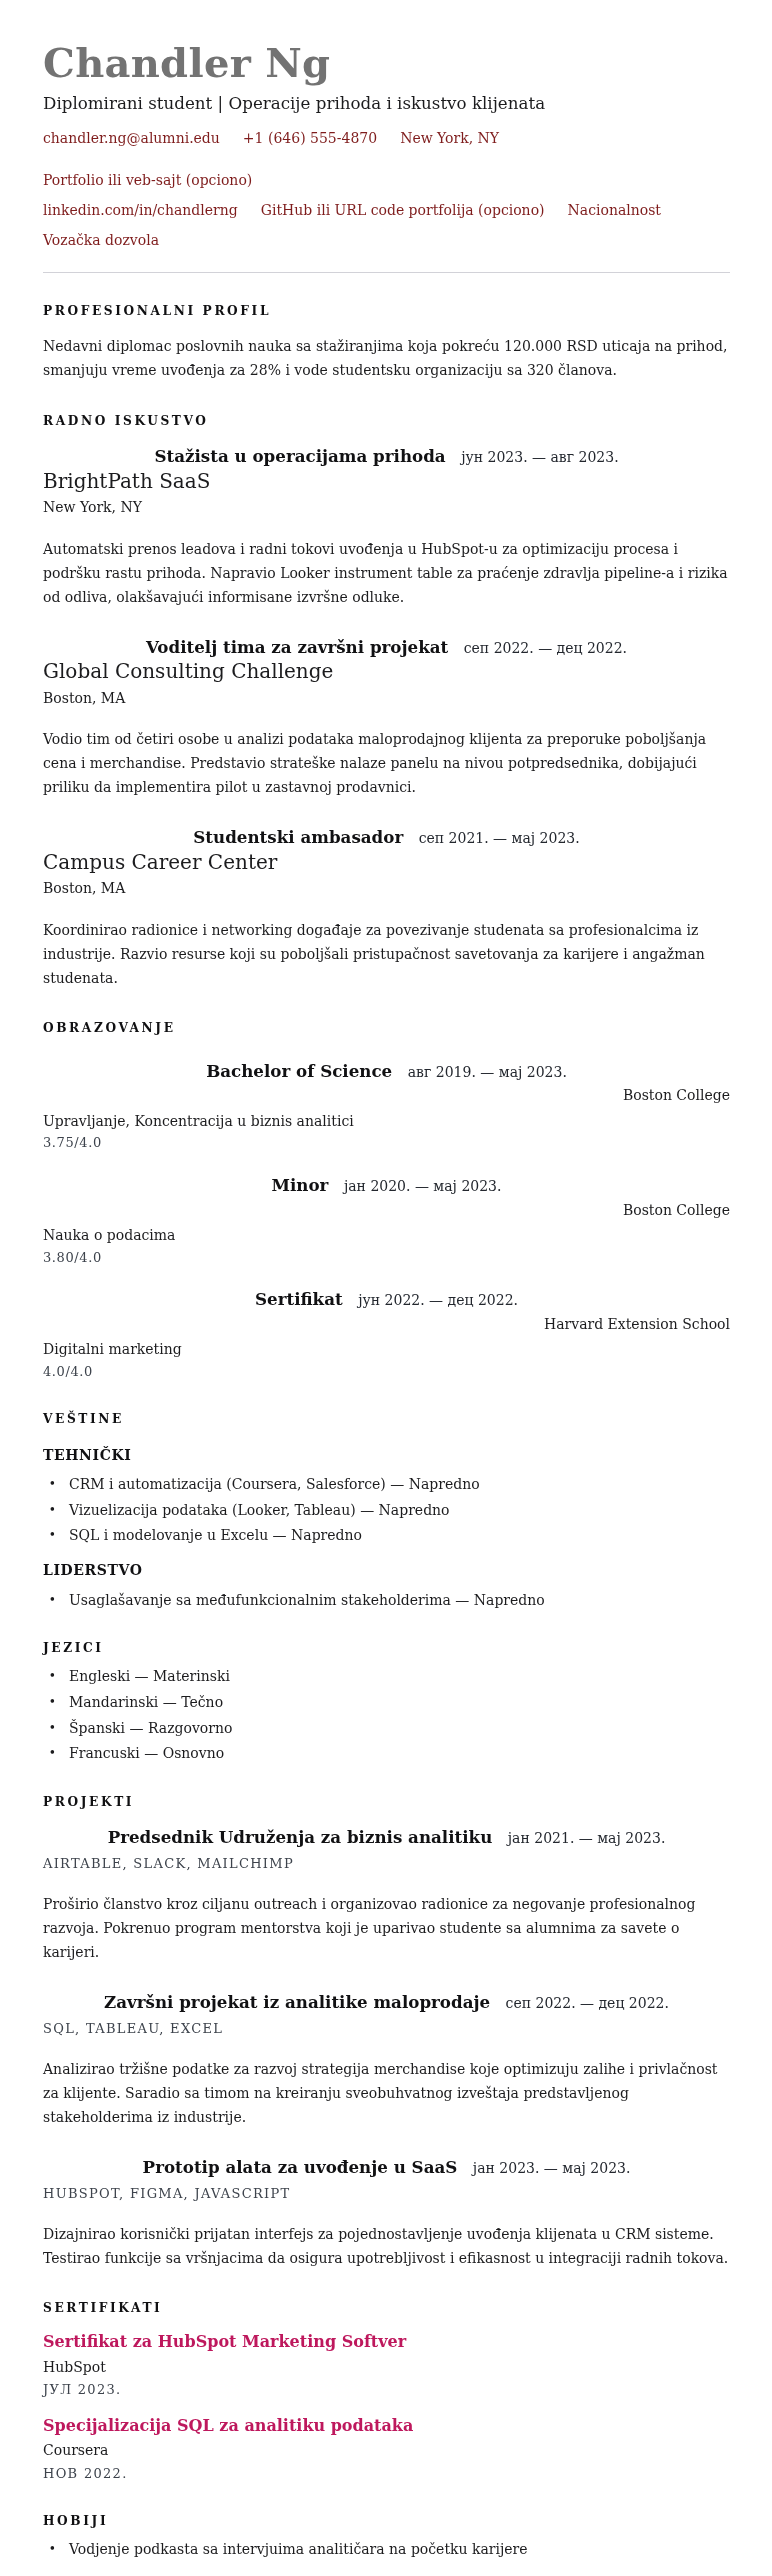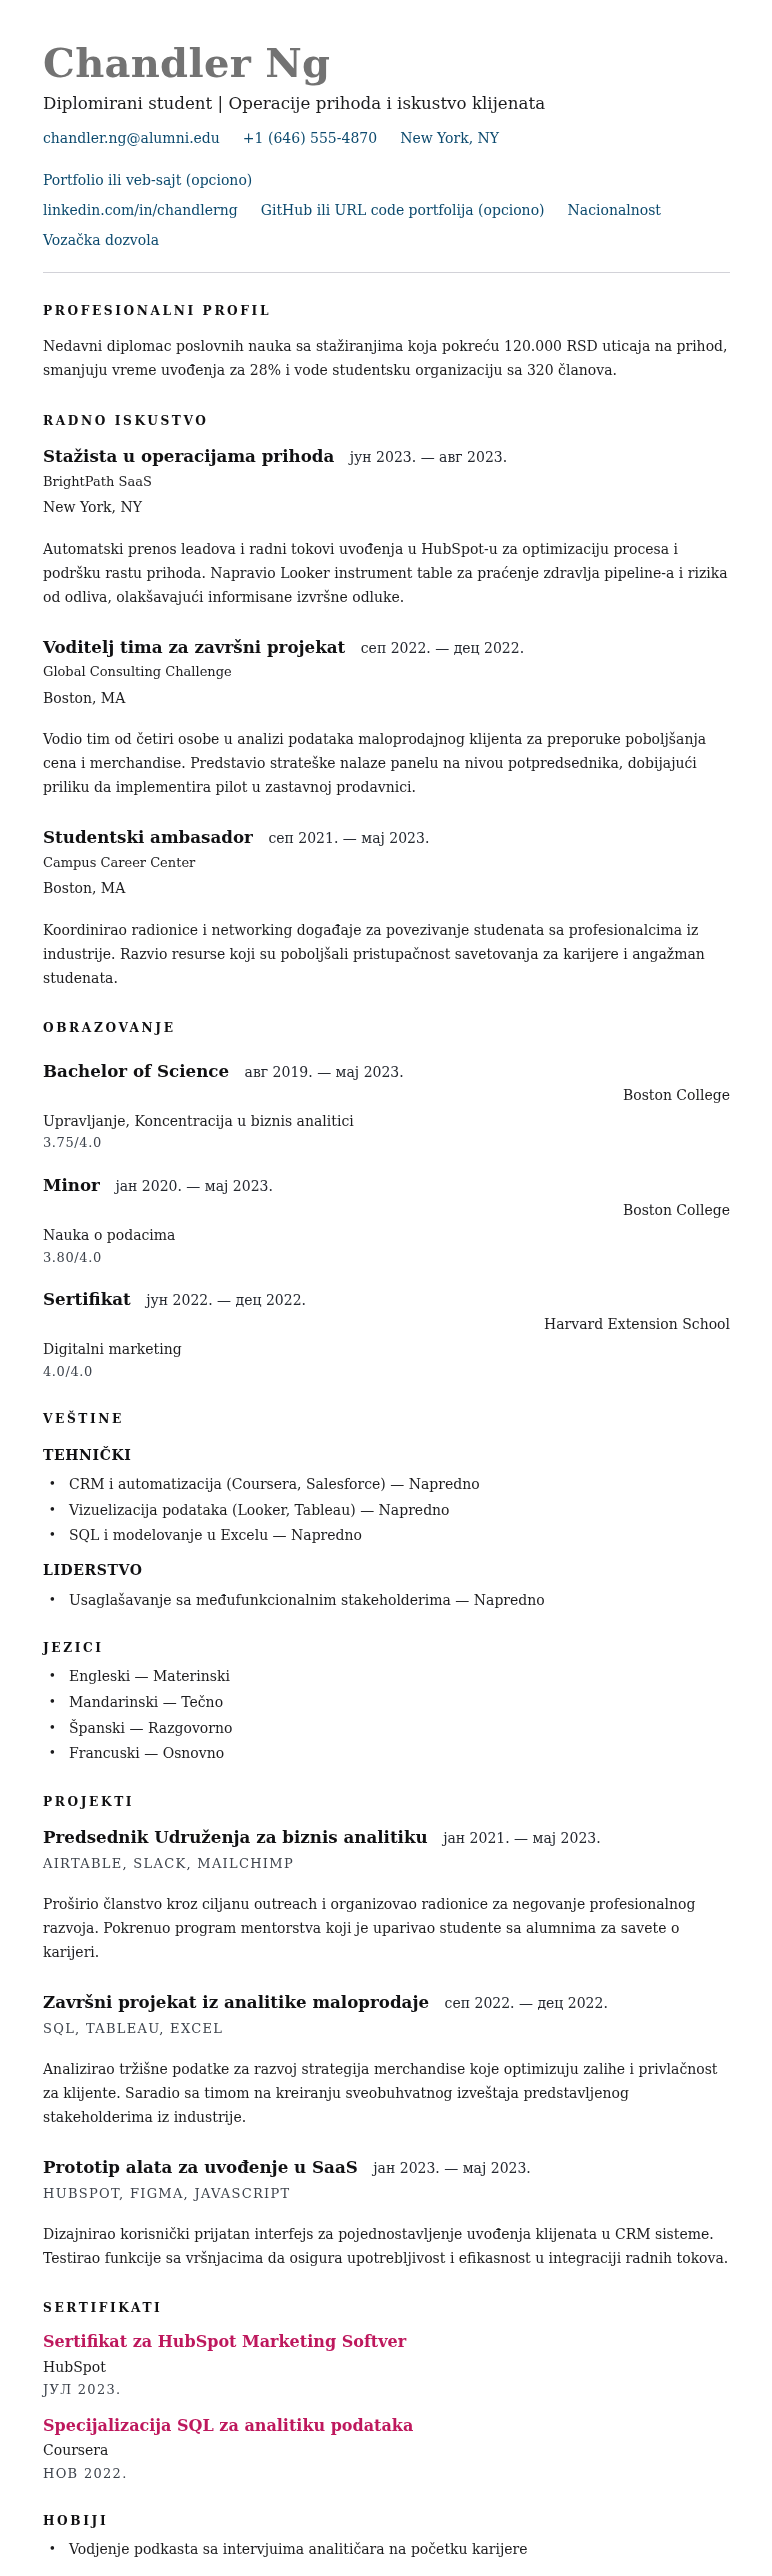--- a/index.html
+++ b/index.html
@@ -21,45 +21,45 @@
     font-weight:700;
     color:#737373;
     letter-spacing:0.3px;
   }
   .tagline{
     font-size:16.7px;
     line-height:22px;
     margin-top:7.7px;
     color:#1c1c1e;
   }
-  .contact{margin-top:15.5px;font-size:14px;color:#0c4a6e;}
+  .contact{margin-top:15.5px;font-size:14px;color:#7f1d1d;}
   .contact-row{display:flex;flex-wrap:wrap;gap:23px;line-height:19.3px;margin-bottom:10.3px;}
   .divider{border:none;border-top:1.3px solid #d2d2d8;margin:22px 0 0 0;}
   
   h2.sec{
     font-size:12.2px;
     line-height:16.7px;
     font-weight:700;
     letter-spacing:2.6px;
     color:#101012;
     margin:30px 0 0 0;
   }
   .profile-text{
     font-size:14px;
     line-height:24.5px;
     margin:14px 0 0 0;
     max-width:687px;
   }
   
   .item{margin-top:27px;}
   .item.first{margin-top:15.5px;}
-  .item-head{display:flex;justify-content:flex-start;align-items:baseline;}
+  .item-head{display:flex;justify-content:center;align-items:baseline;}
   .item-title{font-size:16.7px;line-height:22px;font-weight:700;color:#111113;}
   .item-date{font-size:14px;line-height:19.3px;color:#23272e;white-space:nowrap;margin-left:15.5px;}
-  .item-company{font-size:13px;line-height:19.3px;margin-top:4.5px;}
+  .item-company{font-size:20px;line-height:19.3px;margin-top:4.5px;}
   .item-location{font-size:14px;line-height:19.3px;margin-top:7px;}
   .item-desc{font-size:14px;line-height:24px;margin-top:19.3px;max-width:687px;}
   .meta{
     font-size:13px;
     line-height:16.7px;
     letter-spacing:1.3px;
     color:#3d434c;
   }
   .item-tools{margin-top:7.7px;}
   

